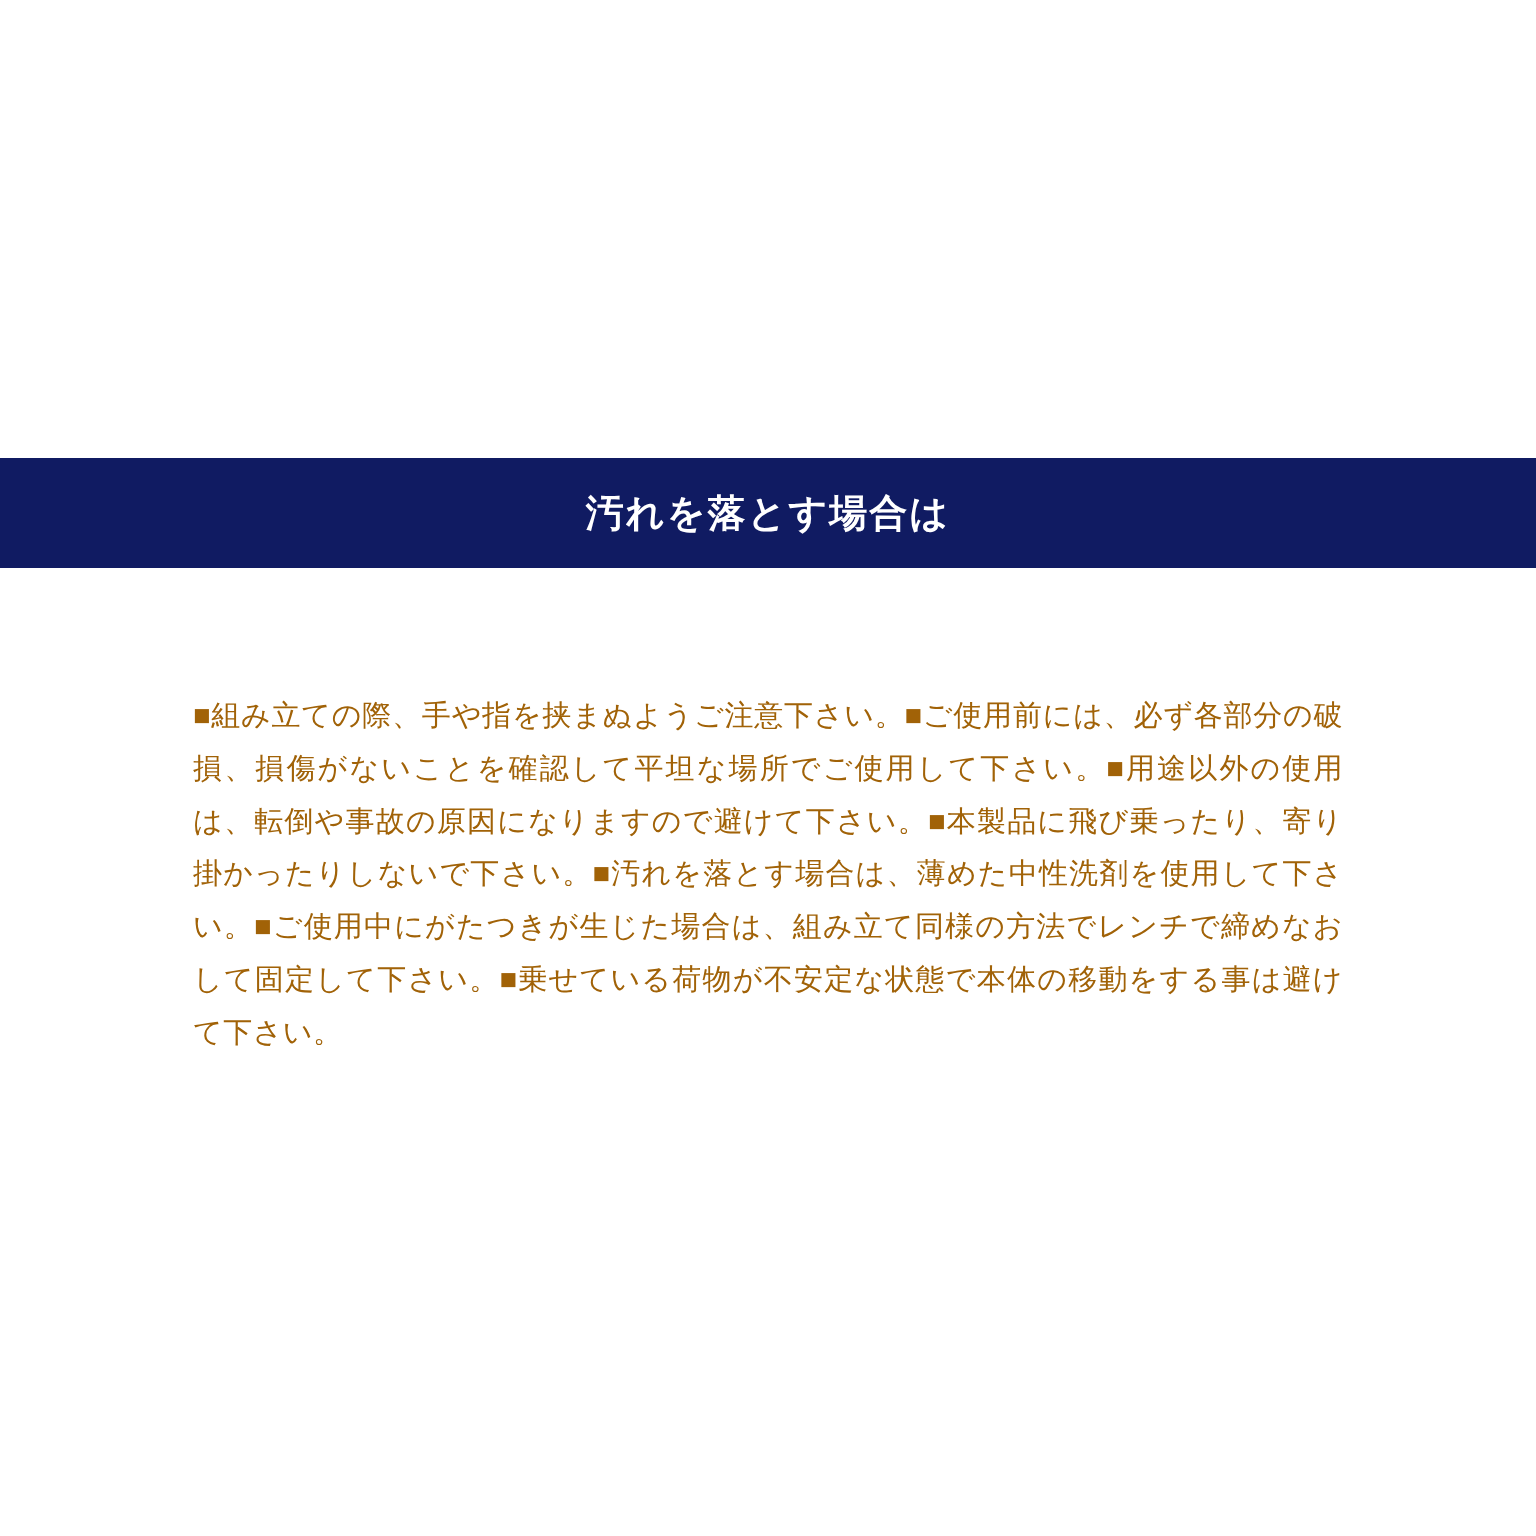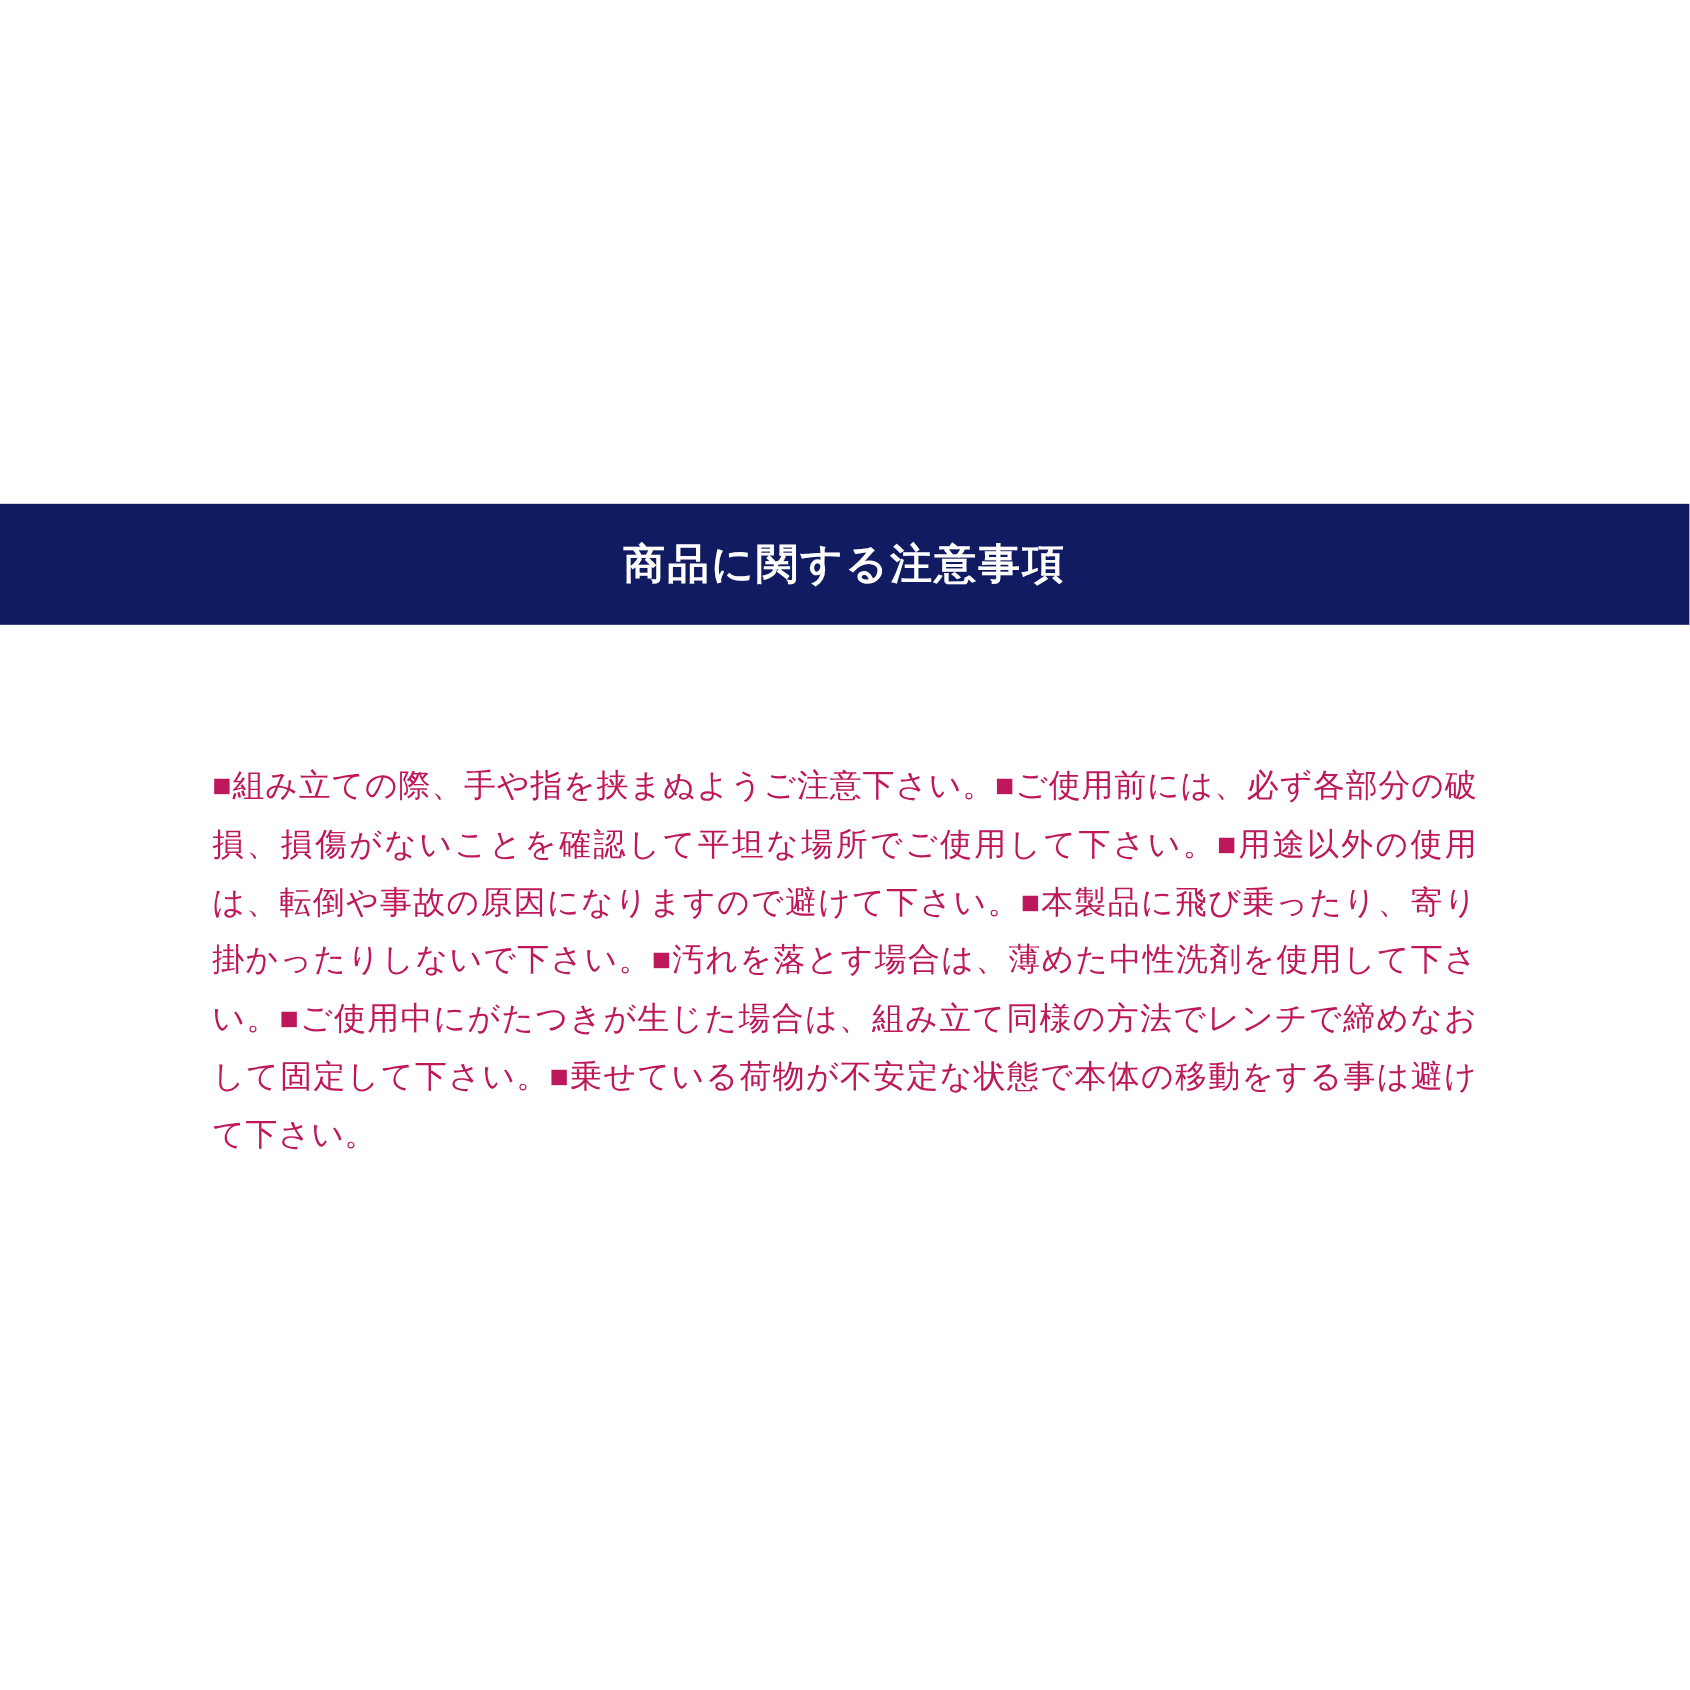--- a/index.html
+++ b/index.html
@@ -53,21 +53,21 @@
   .notice-body {
     margin: 0 auto;
     padding-top: 92px;
     width: 1150px;
     box-sizing: border-box;
   }
 
   .notice-text {
     font-size: 29px;
     line-height: 1.82;
-    color: #be185d;
+    color: #a16207;
     text-align: justify;
     text-justify: inter-character;
     font-family: "Liberation Serif", serif;
     letter-spacing: 0.5px;
     word-break: break-all;
   }
 
   .bottom-spacer {
     height: 540px;
     width: 100%;
@@ -75,21 +75,21 @@
   }
 </style>
 </head>
 <body>
 
 <div class="page">
 
   <div class="top-spacer"></div>
 
   <div class="section-banner">
-    <div class="section-banner-title">商品に関する注意事項</div>
+    <div class="section-banner-title">汚れを落とす場合は</div>
   </div>
 
   <div class="notice-body">
     <p class="notice-text">■組み立ての際、手や指を挟まぬようご注意下さい。■ご使用前には、必ず各部分の破損、損傷がないことを確認して平坦な場所でご使用して下さい。■用途以外の使用は、転倒や事故の原因になりますので避けて下さい。■本製品に飛び乗ったり、寄り掛かったりしないで下さい。■汚れを落とす場合は、薄めた中性洗剤を使用して下さい。■ご使用中にがたつきが生じた場合は、組み立て同様の方法でレンチで締めなおして固定して下さい。■乗せている荷物が不安定な状態で本体の移動をする事は避けて下さい。</p>
   </div>
 
   <div class="bottom-spacer"></div>
 
 </div>
 

